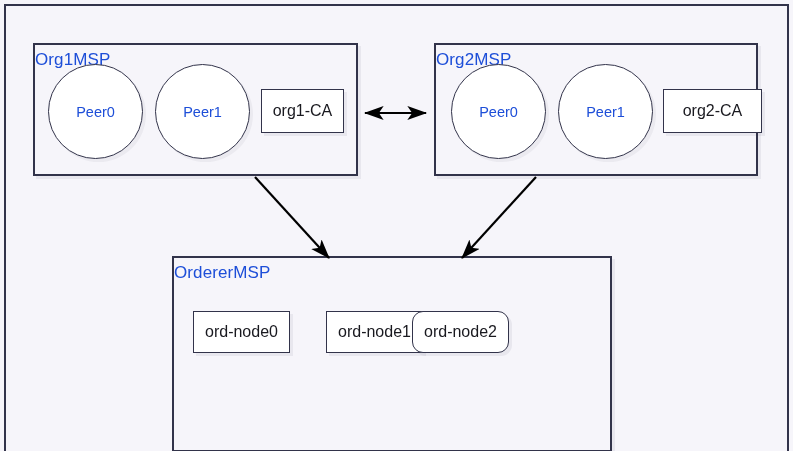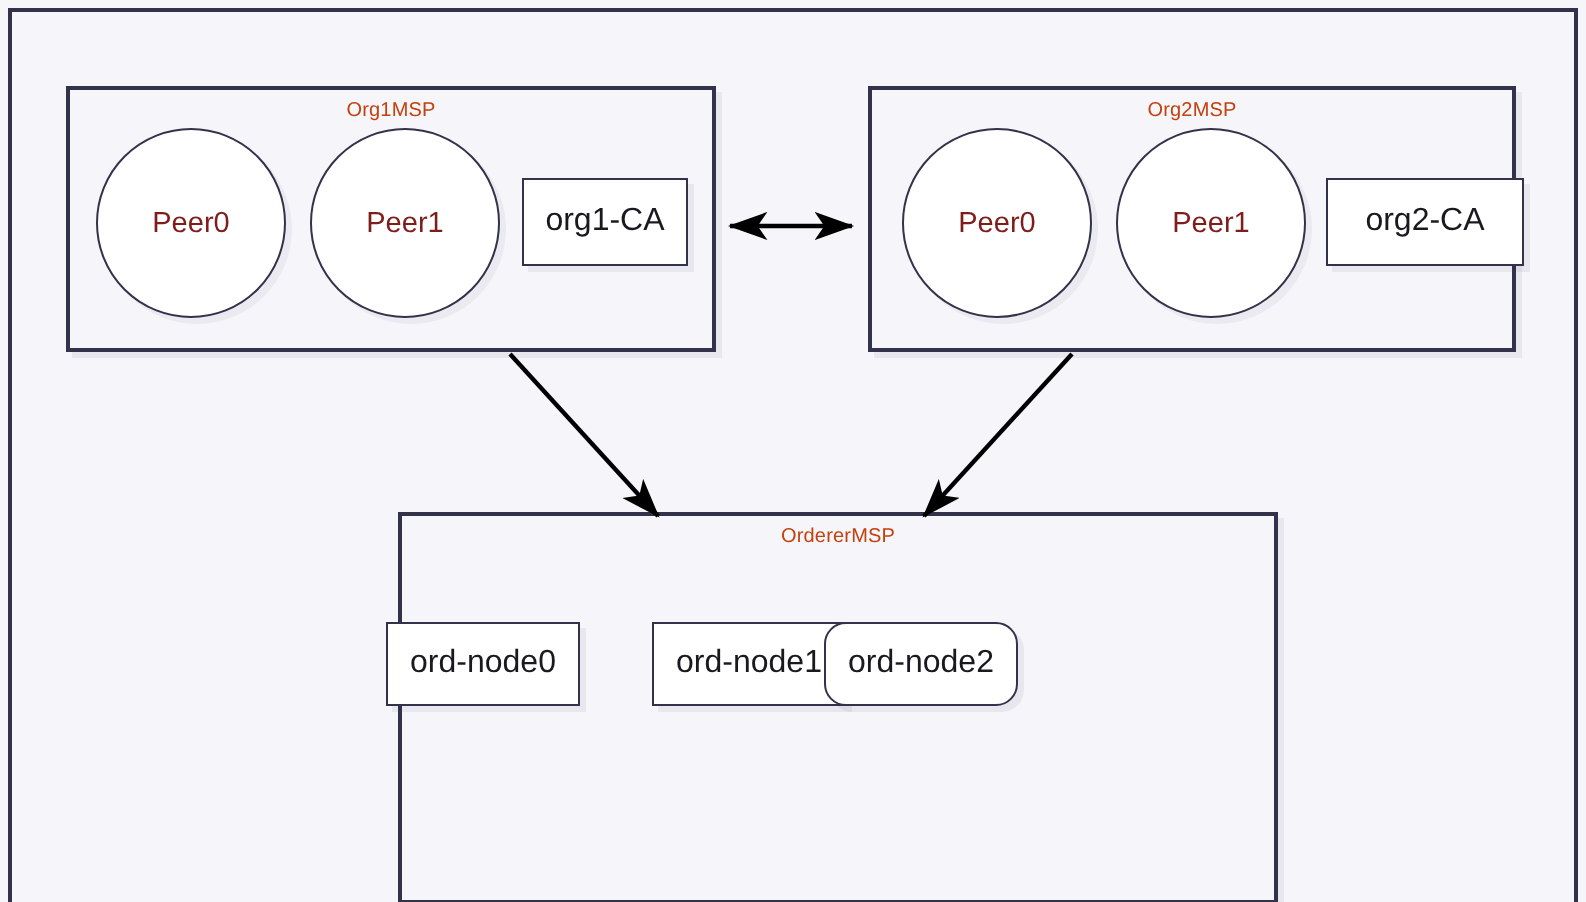--- a/index.html
+++ b/index.html
@@ -45,48 +45,48 @@
     box-sizing: border-box;
     border: 2px solid #32334a;
     background: #f6f5fa;
     box-shadow: 3px 3px 0 rgba(60,60,80,0.07);
   }
   .msp-title {
     position: absolute;
     left: 0;
     right: 0;
     top: 5px;
-    text-align: center;
-    font-size: 10px;
-    color: #c2410c;
+    text-align: left;
+    font-size: 17px;
+    color: #1d4ed8;
     letter-spacing: 0.1px;
     white-space: nowrap;
   }
 
   #org1-box { left: 33px;  top: 43px;  width: 325px; height: 133px; }
   #org2-box { left: 434px; top: 43px;  width: 324px; height: 133px; }
-  #orderer-box { left: 172px; top: 256px; width: 440px; height: 196px; margin-left: 27px; }
+  #orderer-box { left: 172px; top: 256px; width: 440px; height: 196px; }
 
   
   .peer-circle {
     position: absolute;
     width: 95px;
     height: 95px;
     box-sizing: border-box;
     border: 1.6px solid #32334a;
     border-radius: 50%;
     background: #ffffff;
     box-shadow: 3px 3px 0 rgba(60,60,80,0.06);
     display: flex;
     align-items: center;
     justify-content: center;
   }
   .peer-label {
     font-size: 14.5px;
-    color: #7f1d1d;
+    color: #1d4ed8;
     white-space: nowrap;
   }
 
   
   .node-box {
     position: absolute;
     box-sizing: border-box;
     border: 1.8px solid #32334a;
     background: #ffffff;
     box-shadow: 3px 3px 0 rgba(60,60,80,0.07);

